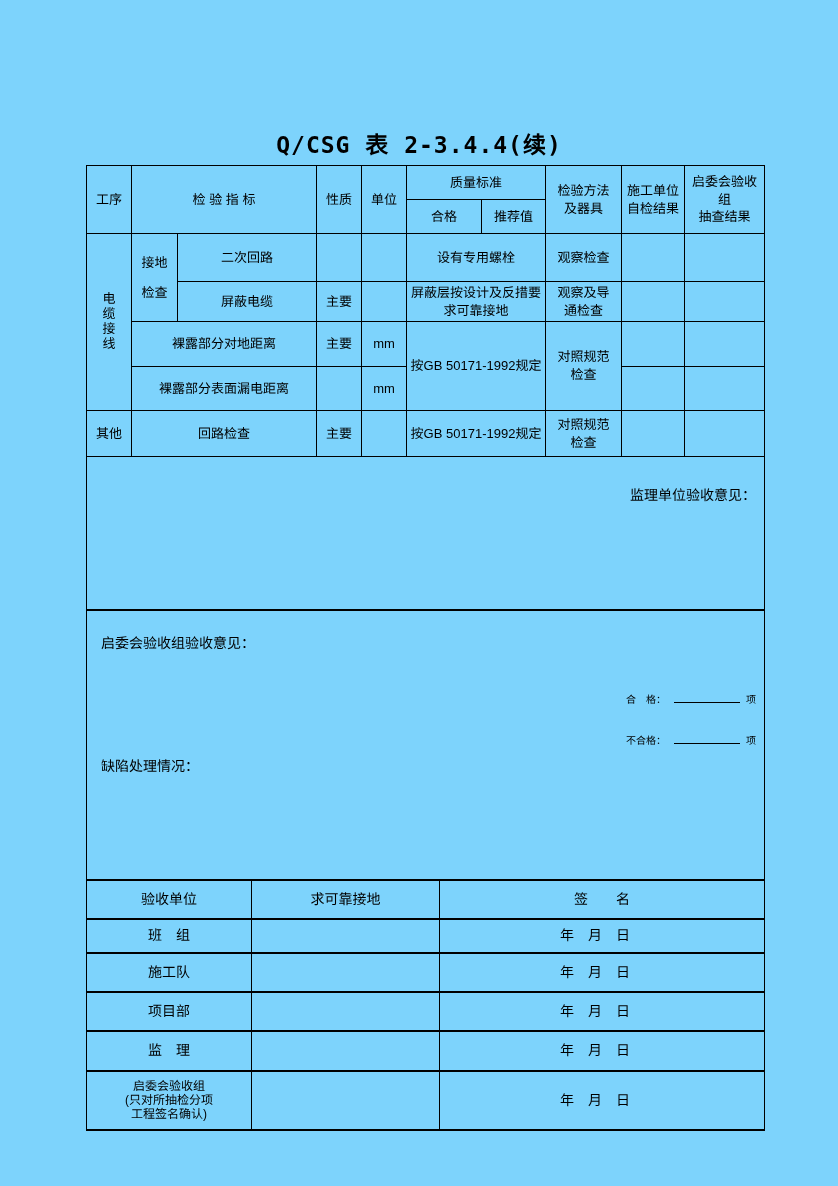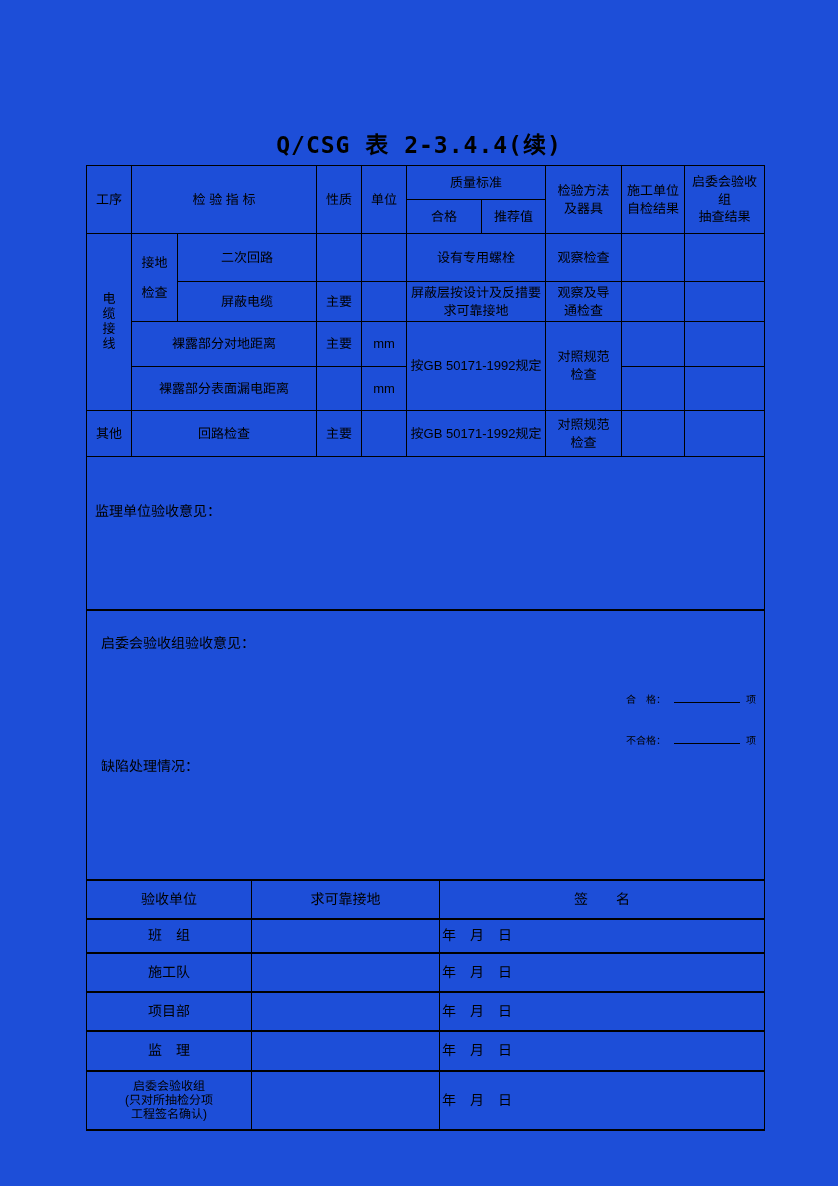--- a/index.html
+++ b/index.html
@@ -1,21 +1,21 @@
 <!DOCTYPE html>
 <html lang="zh-CN"><head>
 <meta charset="utf-8">
 <style>
   * { box-sizing: border-box; }
   html,body { margin:0; padding:0; background:#fff; }
   .page {
     position: relative;
     width: 838px;
     height: 1186px;
-    background: #1d4ed8;
+    background: #7dd3fc;
     font-family: "Liberation Sans", sans-serif;
     color: #000;
     overflow: hidden;
   }
   .doc-title {
     position: absolute;
     top: 126px;
     left: 0;
     width: 100%;
     text-align: center;
@@ -42,23 +42,23 @@
     text-align: center;
     vertical-align: middle;
     padding: 1px 2px;
     white-space: pre-line;
     line-height: 1.35;
     overflow: hidden;
   }
   .vert-label { line-height: 1.15; letter-spacing: 0; }
   .grounding-cell { line-height: 2.3; }
   .opinion-cell {
-    text-align: left;
+    text-align: right;
     vertical-align: top;
-    padding: 26px 8px;
+    padding: 10px 8px;
     font-size: 14px;
   }
   .committee-cell { border-top: 2px solid #000; padding: 0; }
   .committee-box { position: relative; height: 234px; font-size: 14px; text-align: left; }
   .committee-label { position: absolute; top: 6px; left: 14px; }
   .count-line { position: absolute; right: 8px; white-space: nowrap; font-size: 10px; }
   .count-line.qualified { top: 62px; }
   .count-line.unqualified { top: 103px; }
   .blank-line {
     display: inline-block;
@@ -69,21 +69,21 @@
     vertical-align: baseline;
   }
   .defect-label { position: absolute; top: 129px; left: 14px; }
   .signoff-table { margin-top: -2px; }
   .signoff-table td {
     border: solid #000;
     border-width: 2px 1px;
     font-size: 14px;
   }
   .signoff-table .small-multiline { font-size: 12px; line-height: 1.2; padding: 2px 0; }
-  .date-cell { text-align: left; padding-right: 16px; }
+  .date-cell { text-align: center; padding-right: 16px; }
 </style>
 </head>
 <body>
 
 <div class="page">
 
   <div class="doc-title">Q/CSG 表 2-3.4.4(续)</div>
 
   <div class="tables">
 

